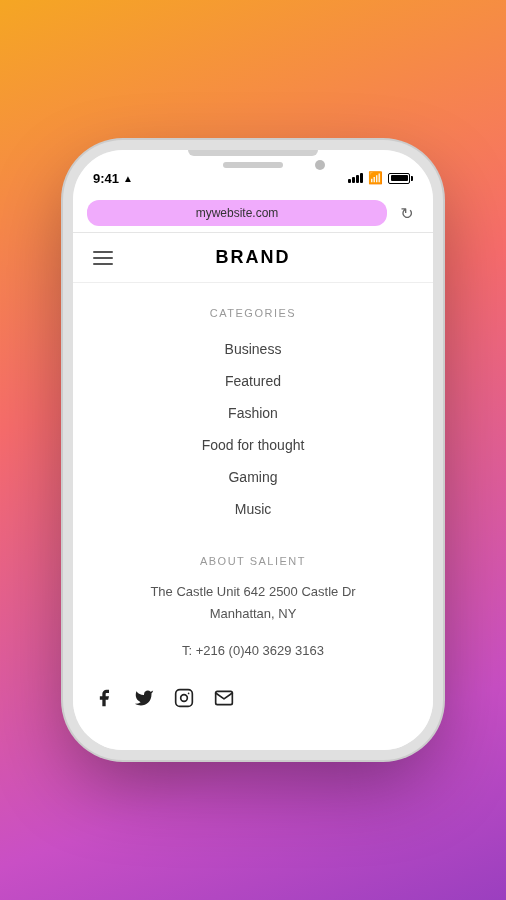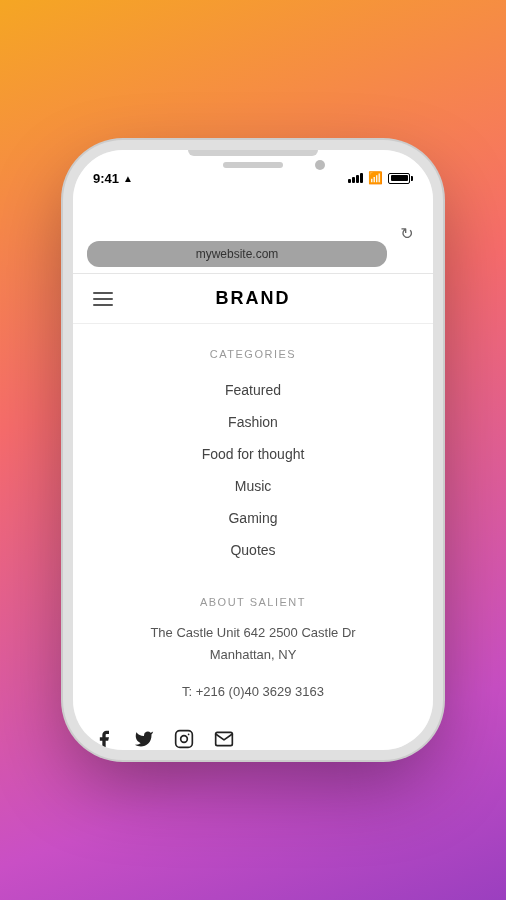--- a/index.html
+++ b/index.html
@@ -139,27 +139,26 @@
       padding: 6px 14px;
       display: flex;
       align-items: center;
       gap: 8px;
       flex-shrink: 0;
       border-bottom: 1px solid #e5e5e5;
     }
 
     .url-field {
       flex: 1;
-      background: #a3a3a3;
+      background: #f0abfc;
       border-radius: 12px;
       padding: 6px 12px;
       font-size: 12px;
       color: #333;
       text-align: center;
-      margin-top: 41px;
     }
 
     .refresh-btn {
       width: 24px;
       height: 24px;
       display: flex;
       align-items: center;
       justify-content: center;
       color: #666;
       font-size: 16px;
@@ -322,26 +321,26 @@
         <span></span>
         <span></span>
       </div>
       <div class="brand-logo">BRAND</div>
     </div>
 
     <div class="menu-content">
 
       <div class="section-label">CATEGORIES</div>
       <ul class="category-list">
+        <li class="category-item">Business</li>
         <li class="category-item">Featured</li>
         <li class="category-item">Fashion</li>
         <li class="category-item">Food for thought</li>
+        <li class="category-item">Gaming</li>
         <li class="category-item">Music</li>
-        <li class="category-item">Gaming</li>
-        <li class="category-item">Quotes</li>
       </ul>
 
       <div class="about-section">
         <div class="section-label">ABOUT SALIENT</div>
         <div class="address-text">
           <span>The Castle Unit 642 2500 Castle Dr</span><br>
           <span>Manhattan, NY</span>
         </div>
         <div class="contact-text">
           <span>T: +216 (0)40 3629 3163</span><br>

